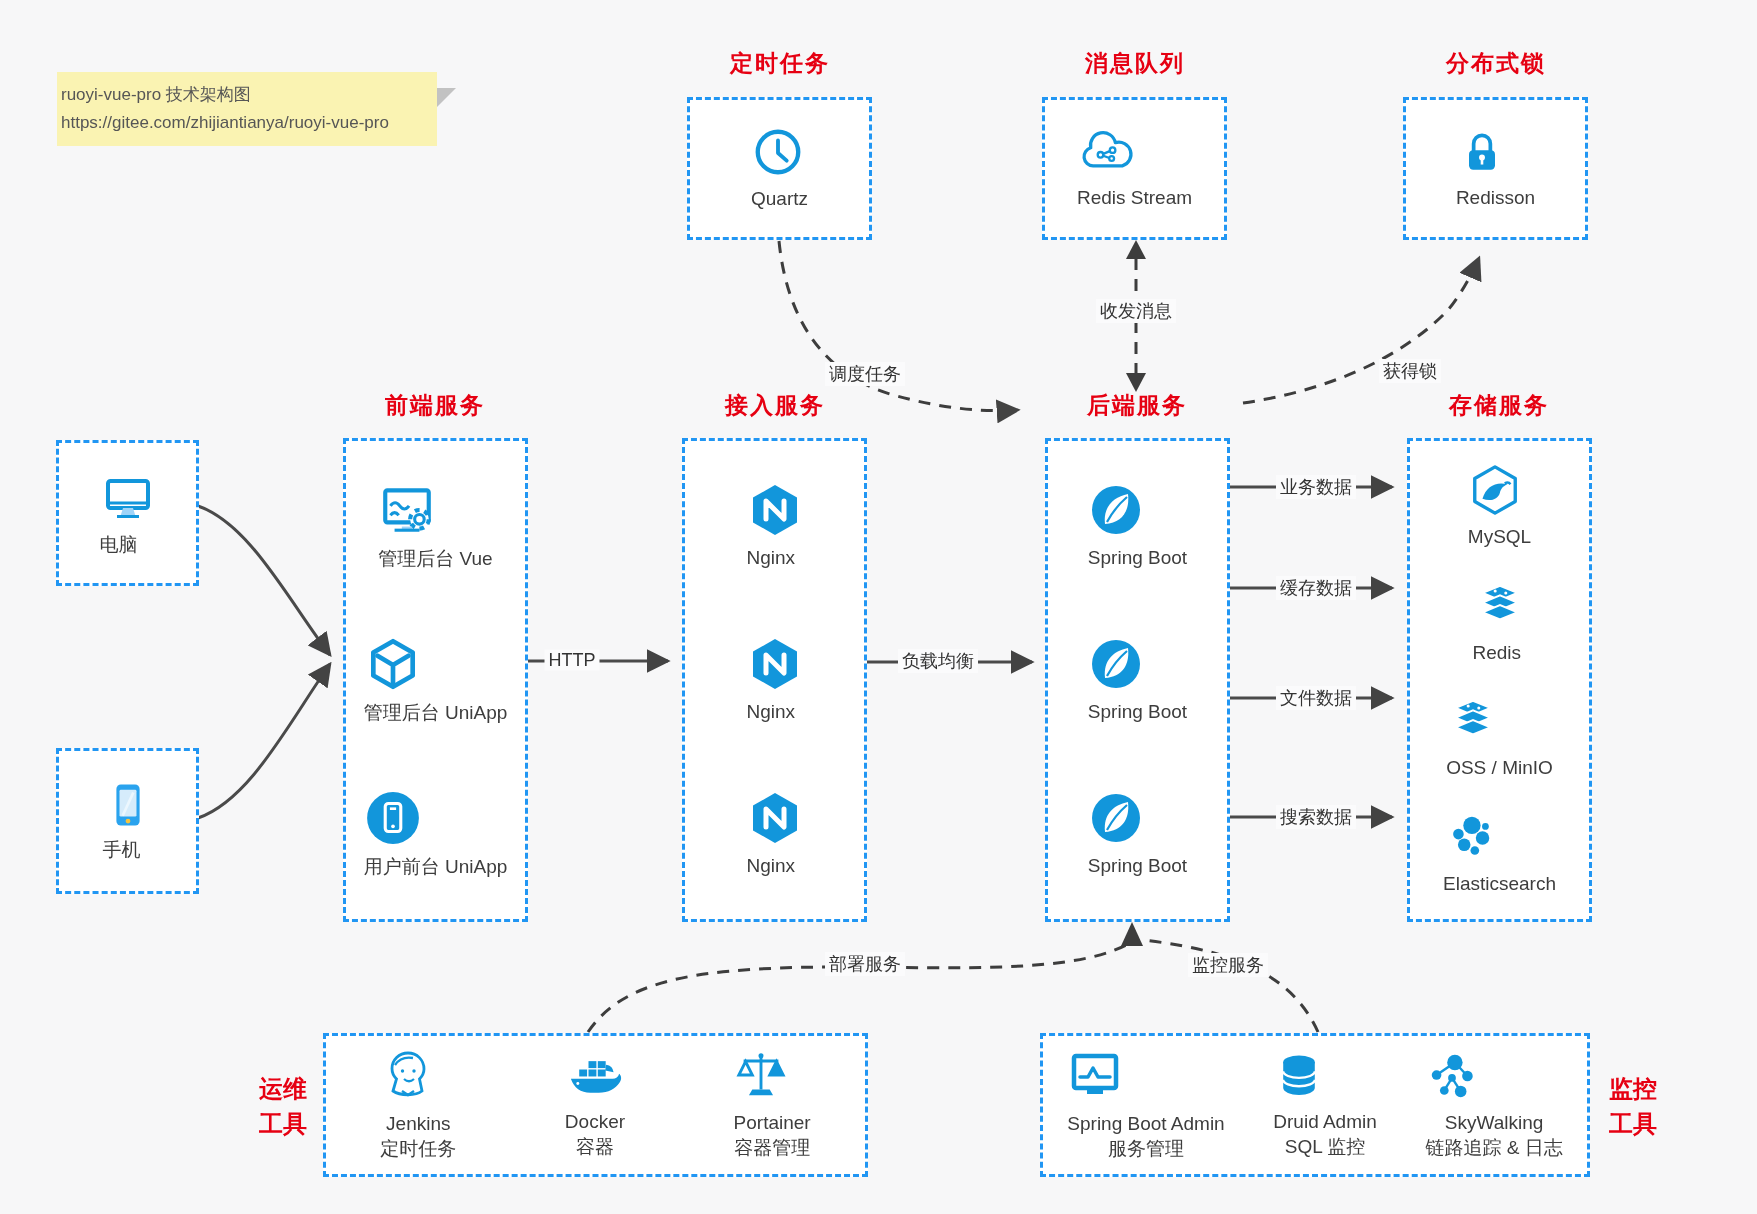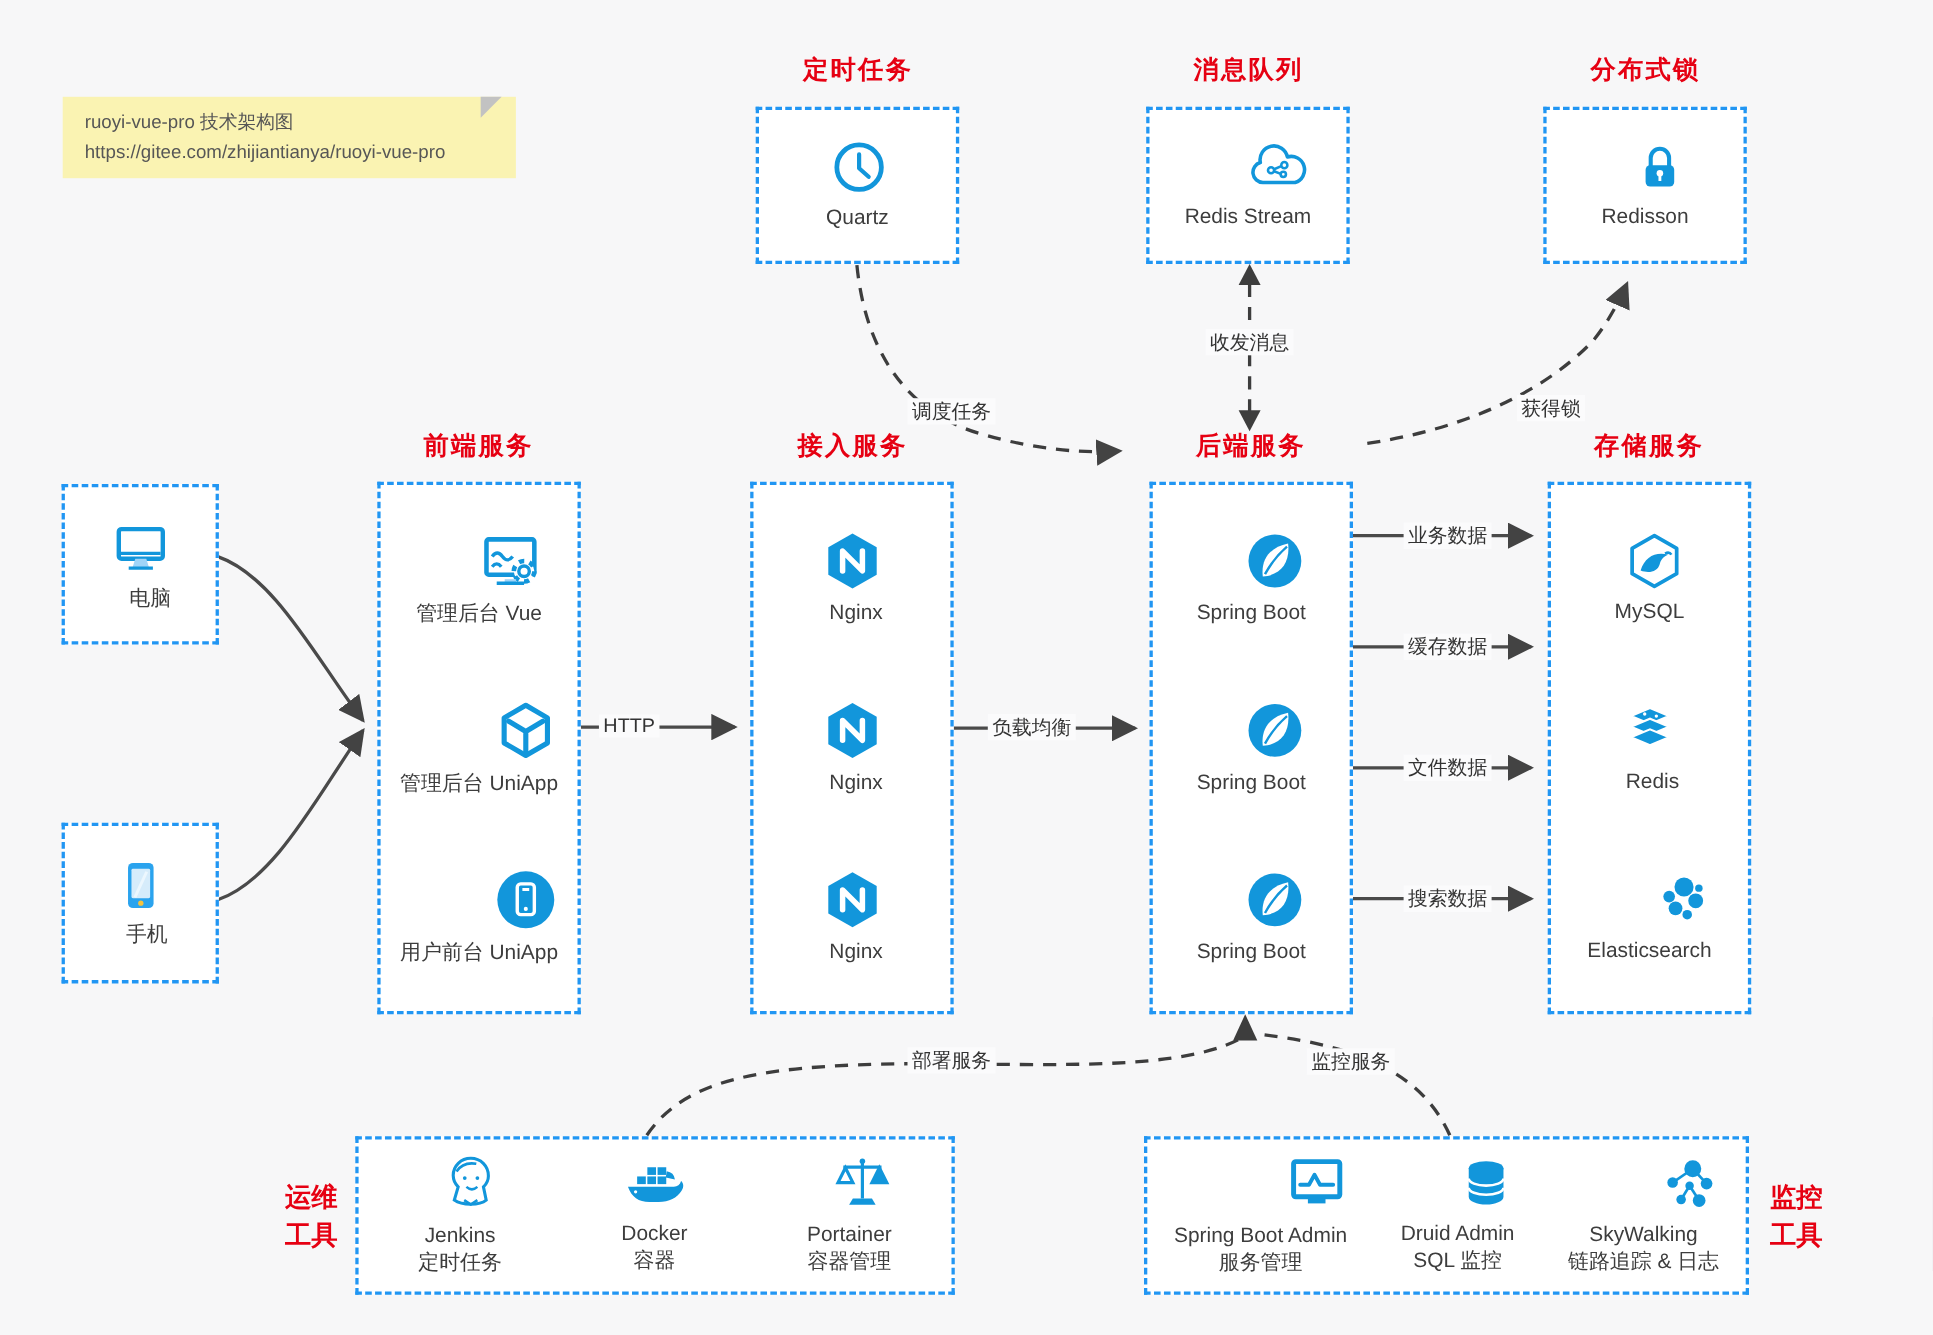--- a/index.html
+++ b/index.html
@@ -1,32 +1,32 @@
 <!DOCTYPE html>
 <html><head>
 <meta charset="utf-8">
 <style>
   html,body{margin:0;padding:0;background:#ececee;}
   .canvas{position:relative;width:1757px;height:1214px;background:#f7f7f8;overflow:hidden;
           font-family:"Liberation Sans","DejaVu Sans",sans-serif;}
   .wires{position:absolute;left:0;top:0;z-index:1;}
-  .note{position:absolute;left:57px;top:88px;width:372px;background:#faf3b2;color:#565656;
-        font-size:17px;line-height:1.65;padding:9px 20px;z-index:2;}
+  .note{position:absolute;left:57px;top:72px;width:372px;background:#faf3b2;color:#565656;
+        font-size:17px;line-height:1.65;padding:9px 4px;z-index:2;}
   .fold{position:absolute;left:437px;top:88px;width:0;height:0;z-index:3;
         border-top:19px solid #c2c2c2;border-right:19px solid transparent;}
   .title-red{position:absolute;transform:translateX(-50%);color:#e60012;font-weight:bold;
              font-size:23px;letter-spacing:2px;white-space:nowrap;z-index:4;}
   .vlabel{position:absolute;transform:translate(-50%,-50%);color:#e60012;font-weight:bold;
           font-size:24px;line-height:1.45;text-align:center;white-space:pre-line;z-index:4;}
   .dbox{position:absolute;border:3px dashed #2196f3;background:#fff;box-sizing:border-box;
         display:flex;z-index:2;}
   .col{flex-direction:column;justify-content:space-around;align-items:center;padding:8px 0;}
   .row{flex-direction:row;justify-content:space-around;align-items:center;}
   .single{flex-direction:column;justify-content:center;align-items:center;}
-  .node{display:flex;flex-direction:column;align-items:flex-end;gap:8px;text-align:center;}
+  .node{display:flex;flex-direction:column;align-items:flex-start;gap:8px;text-align:center;}
   .node .lb{font-size:19px;color:#3d3d3d;white-space:nowrap;line-height:1.3;}
   .ic svg{display:block;}
   .chip{position:absolute;transform:translate(-50%,-50%);background:#fbfbfc;color:#333;
         font-size:18px;padding:0 4px;white-space:nowrap;z-index:5;}
 </style>
 </head>
 <body>
 
 <div class="canvas">
 
@@ -269,20 +269,34 @@
           </g>
           <circle cx="23" cy="12.5" r="1.6" fill="#fff"></circle>
           <circle cx="34" cy="14.5" r="1.6" fill="#fff"></circle>
         </svg>
       </span>
       <div class="lb">Redis</div>
     </div>
     <div class="node">
       <span class="ic">
         <svg viewBox="0 0 56 56" width="54" height="54">
+          <g fill="#1296db" stroke="#fff" stroke-width="2">
+            <path d="M10 14.5 L28 7 L46 14.5 L28 22 Z"></path>
+            <path d="M10 24.5 L28 17 L46 24.5 L28 32 Z"></path>
+            <path d="M10 34.5 L28 27 L46 34.5 L28 42 Z"></path>
+          </g>
+          <circle cx="23" cy="12.5" r="1.6" fill="#fff"></circle>
+          <circle cx="34" cy="14.5" r="1.6" fill="#fff"></circle>
+        </svg>
+      </span>
+      <div class="lb">OSS / MinIO</div>
+    </div>
+    <div class="node">
+      <span class="ic">
+        <svg viewBox="0 0 56 56" width="54" height="54">
           <g fill="#1296db">
             <circle cx="30" cy="16" r="9"></circle>
             <circle cx="16" cy="25" r="5.5"></circle>
             <circle cx="41" cy="29" r="7"></circle>
             <circle cx="22" cy="36" r="6.5"></circle>
             <circle cx="33" cy="42" r="4.5"></circle>
             <circle cx="44" cy="17" r="3.5"></circle>
           </g>
         </svg>
       </span>

